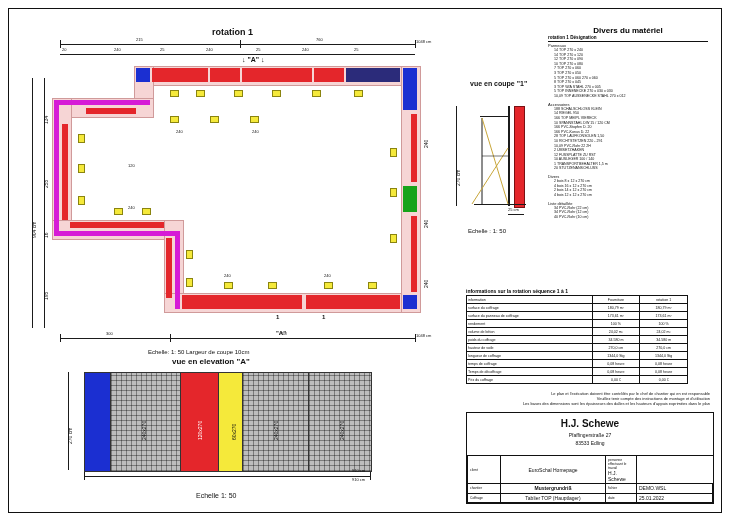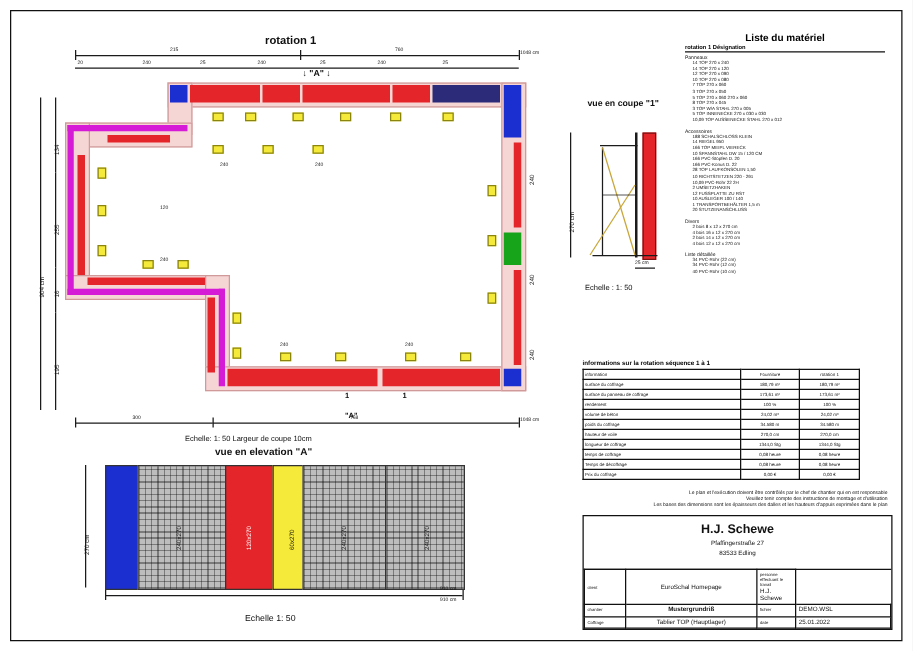--- a/index.html
+++ b/index.html
@@ -216,21 +216,21 @@
       <line x1="30" y1="22" x2="56" y2="108" stroke="#c8a63a" stroke-width="1"></line>
       <line x1="20" y1="108" x2="56" y2="52" stroke="#c8a63a" stroke-width="1"></line>
       <line x1="30" y1="60" x2="56" y2="60" stroke="#1b1b1b" stroke-width="0.6"></line>
     </svg>
     <div class="dim" style="left:56px;top:118px;width:16px;"></div>
     <div class="t" style="left:56px;top:112px;">25 cm</div>
   </div>
   <div class="t t6" style="left:468px;top:228px;">Echelle : 1: 50</div>
 
   <div id="matlist">
-    <div class="t8 bold" style="text-align:center;">Liste du matériel</div>
+    <div class="t8 bold" style="text-align:center;">Divers du matériel</div>
     <div class="mat-head">rotation 1  Désignation</div>
     <div id="matbody">
         <div style="margin-top: 1px;">
           <div class="mat-row" style="font-size: 4px;">Panneaux</div>
           <div class="mat-row" style="padding-left: 6px;">14  TOP 270 x 240</div>
           <div class="mat-row" style="padding-left: 6px;">14  TOP 270 x 120</div>
           <div class="mat-row" style="padding-left: 6px;">12  TOP 270 x 090</div>
           <div class="mat-row" style="padding-left: 6px;">10  TOP 270 x 080</div>
           <div class="mat-row" style="padding-left: 6px;">7   TOP 270 x 060</div>
           <div class="mat-row" style="padding-left: 6px;">3   TOP 270 x 050</div>

